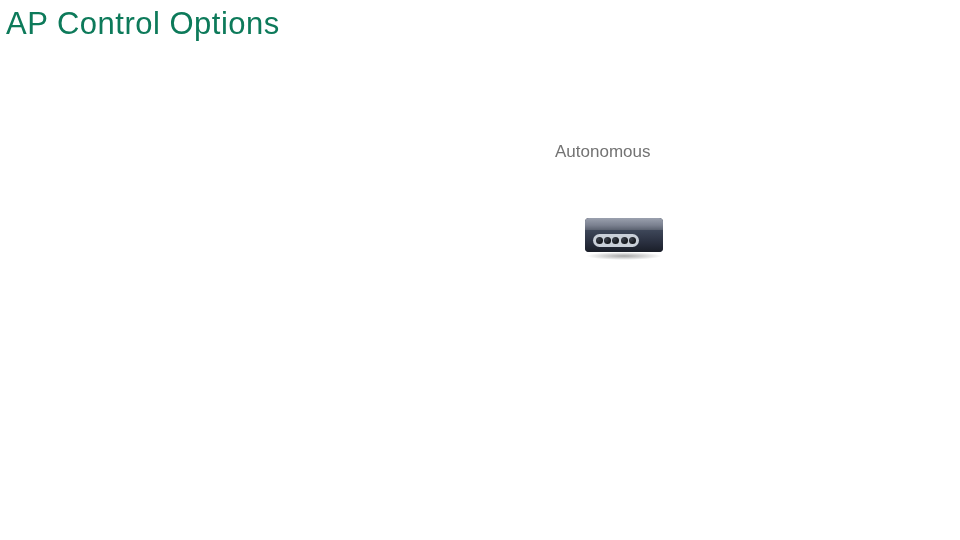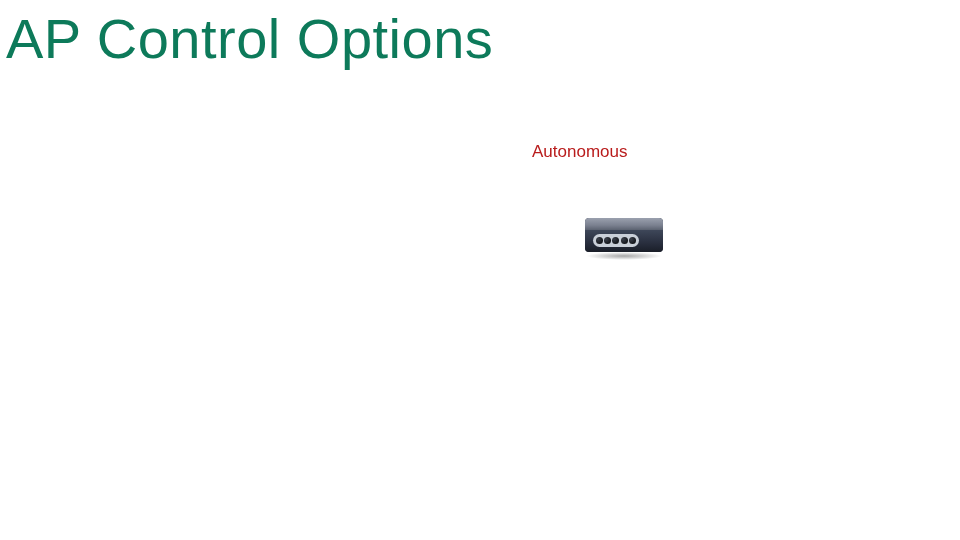--- a/index.html
+++ b/index.html
@@ -9,31 +9,31 @@
     height: 540px;
     background: #ffffff;
     font-family: Verdana, Arial, sans-serif;
     overflow: hidden;
     position: relative;
   }
   .slide-title {
     position: absolute;
     left: 6px;
     top: 6px;
-    font-size: 56px;
+    font-size: 31px;
     color: #0d7a5a;
     font-weight: 400;
     letter-spacing: 0.5px;
   }
   .label {
     position: absolute;
-    left: 532px;
+    left: 555px;
     top: 142px;
     font-size: 17px;
-    color: #b91c1c;
+    color: #737373;
     font-family: Arial, sans-serif;
     font-weight: 400;
   }
   .device {
     position: absolute;
     left: 585px;
     top: 218px;
     width: 78px;
     height: 38px;
   }

